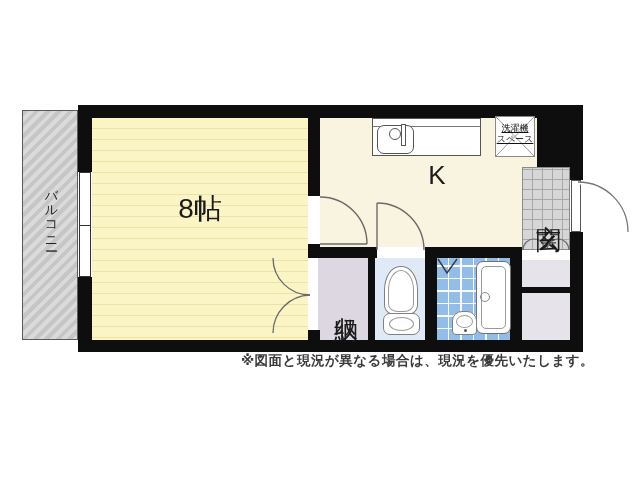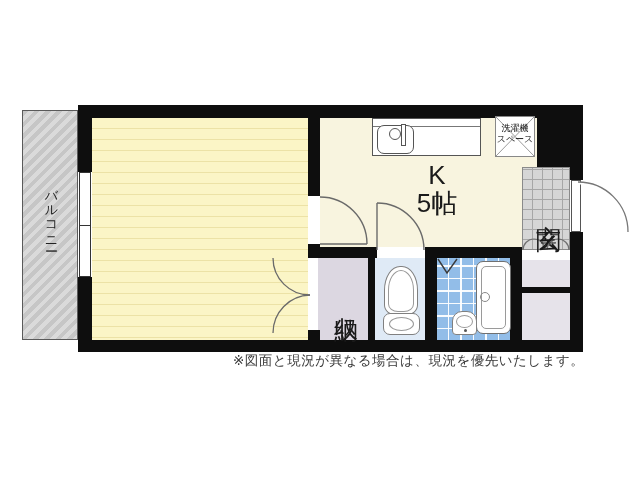--- a/index.html
+++ b/index.html
@@ -154,29 +154,29 @@
 
   <path d="M 438,259 L 447,273 L 457,259" fill="none" stroke="#3a3a3a" stroke-width="1.4"></path>
 
   <path d="M 523,250 A 11,11 0 0 1 545,250" fill="none" stroke="#707070" stroke-width="1.2"></path>
   <path d="M 547,250 A 11,11 0 0 1 569,250" fill="none" stroke="#707070" stroke-width="1.2"></path>
 
   <path d="M 496,117 L 534,156 M 534,117 L 496,156" fill="none" stroke="#9a9a9a" stroke-width="1"></path>
 </svg>
 
 <div class="abs room-label lbl-western" style="left:92px;top:192px;width:216px;">
+  <div>8帖</div>
 </div>
 
 <div class="abs room-label lbl-kitchen" style="left:377px;top:161px;width:120px;">
   <div>K</div>
-  <div>5帖</div>
 </div>
 
 <div class="abs room-label vtext lbl-storage" style="left:330px;top:263px;height:74px;">収納</div>
 
 <div class="abs room-label vtext lbl-genkan" style="left:533px;top:170px;height:78px;">玄関</div>
 
 <div class="abs vtext lbl-balcony" style="left:42px;top:181px;height:72px;">バルコニー</div>
 
-<div class="abs lbl-washer" style="left:495px;top:123px;width:40px;">洗濯機
+<div class="abs lbl-washer" style="left:495px;top:123px;width:40px;text-decoration:underline;">洗濯機
 スペース</div>
 
-<div class="abs disclaimer" style="left:233px;top:352px;">※図面と現況が異なる場合は、現況を優先いたします。</div>
+<div class="abs disclaimer" style="left:241px;top:352px;font-weight:bold;">※図面と現況が異なる場合は、現況を優先いたします。</div>
 
 </body></html>

